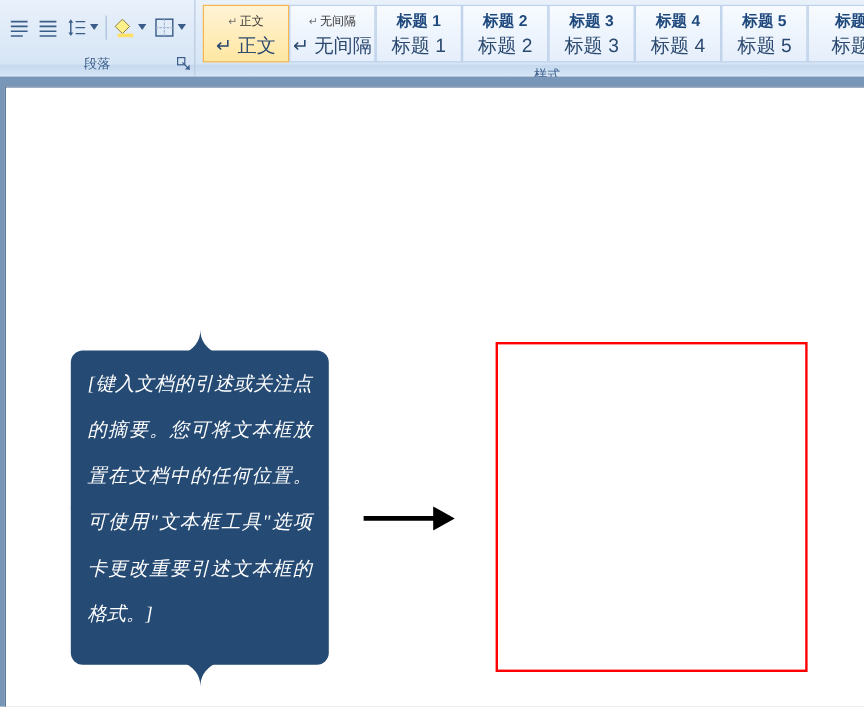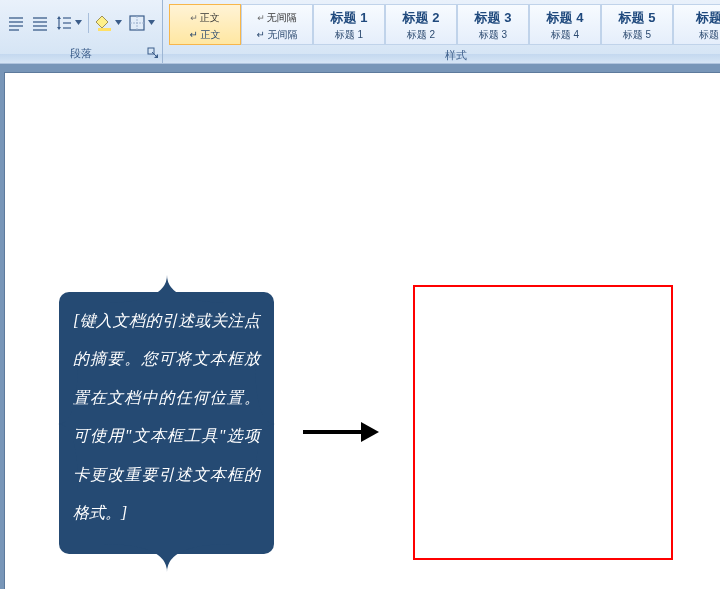--- a/index.html
+++ b/index.html
@@ -99,21 +99,21 @@
     align-items: center;
     justify-content: center;
     font-size: 10px;
     color: #333;
     padding-top: 4px;
   }
   .style-preview .marker { color: #6c6c6c; font-size: 9px; margin-right: 2px;}
   .style-preview .blue { color: #1f497d; font-weight: bold; font-size: 13px;}
   .style-name {
     text-align: center;
-    font-size: 10px;
+    font-size: 16px;
     color: #2c4a70;
     padding: 1px 0 2px;
     white-space: nowrap;
     overflow: hidden;
   }
   .doc-bg {
     background: #7896b8;
     height: calc(589px - 64px);
     padding: 8px 0 0 0;
     position: relative;

